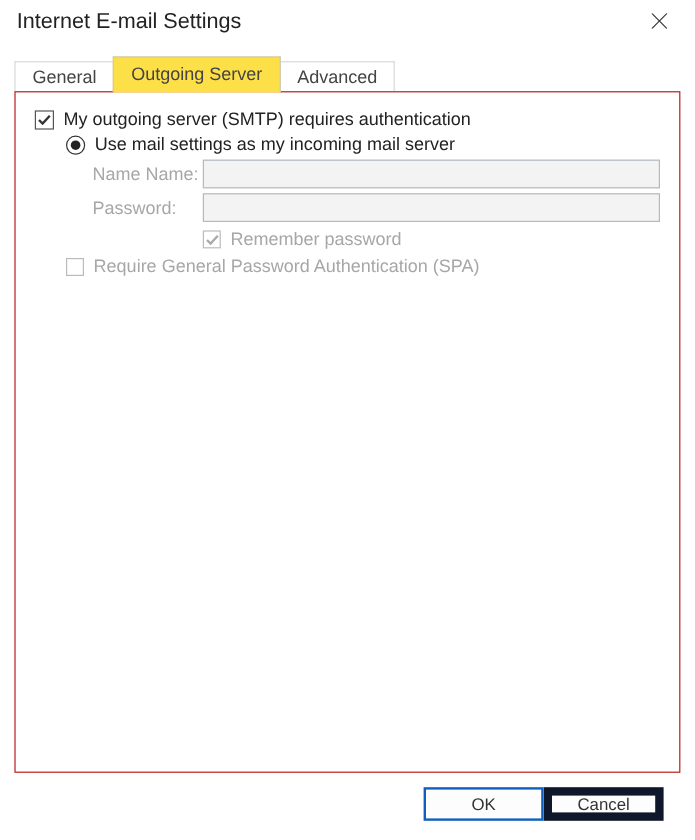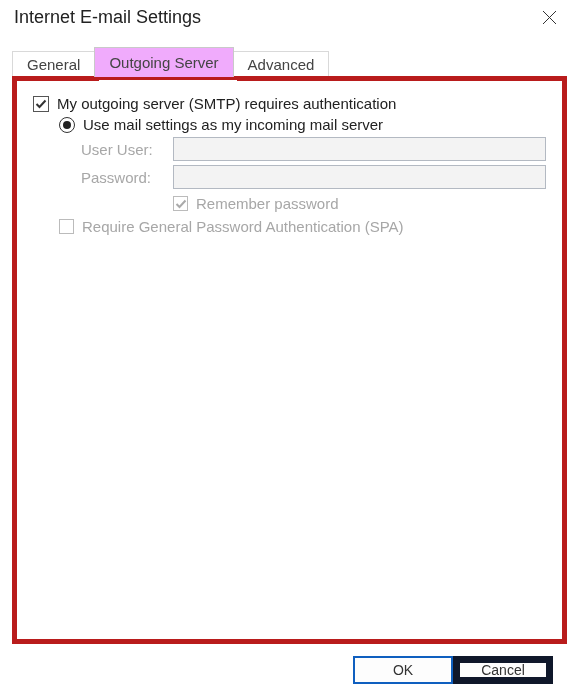--- a/index.html
+++ b/index.html
@@ -62,32 +62,32 @@
     margin-right: 0;
     position: relative;
     top: 1px;
   }
   .tab.inactive {
     border-color: #d9d9d9;
     background: #fff;
   }
   .tab.active {
     border-color: #c9c9c9;
-    background: #f0abfc;
+    background: #fde047;
     z-index: 2;
   }
   .tab.inactive {
     margin-top: 2px;
     padding-top: 4px;
     padding-bottom: 4px;
   }
   .tab + .tab { margin-left: -1px; }
 
   .tab-panel {
-    border: 5px solid #b91c1c;
+    border: 1px solid #b91c1c;
     flex: 1;
     padding: 14px 16px;
     position: relative;
     background: #fff;
   }
   
   .active-tab-cover {
     position: absolute;
     top: -1px;
     height: 1px;
@@ -233,21 +233,21 @@
 
       <div class="indent-1">
         <div class="radio-row">
           <div class="radio selected"></div>
           <span class="label">Use mail settings as my incoming mail server</span>
         </div>
 
 
         <div class="indent-2">
           <div class="field-row">
-            <span class="field-label">User User:</span>
+            <span class="field-label">Name Name:</span>
             <div class="field-input"></div>
           </div>
           <div class="field-row">
             <span class="field-label">Password:</span>
             <div class="field-input"></div>
           </div>
 
           <div class="check-row" style="margin-left:92px; margin-top:6px;">
             <div class="checkbox small disabled">
               <svg viewBox="0 0 12 12">

